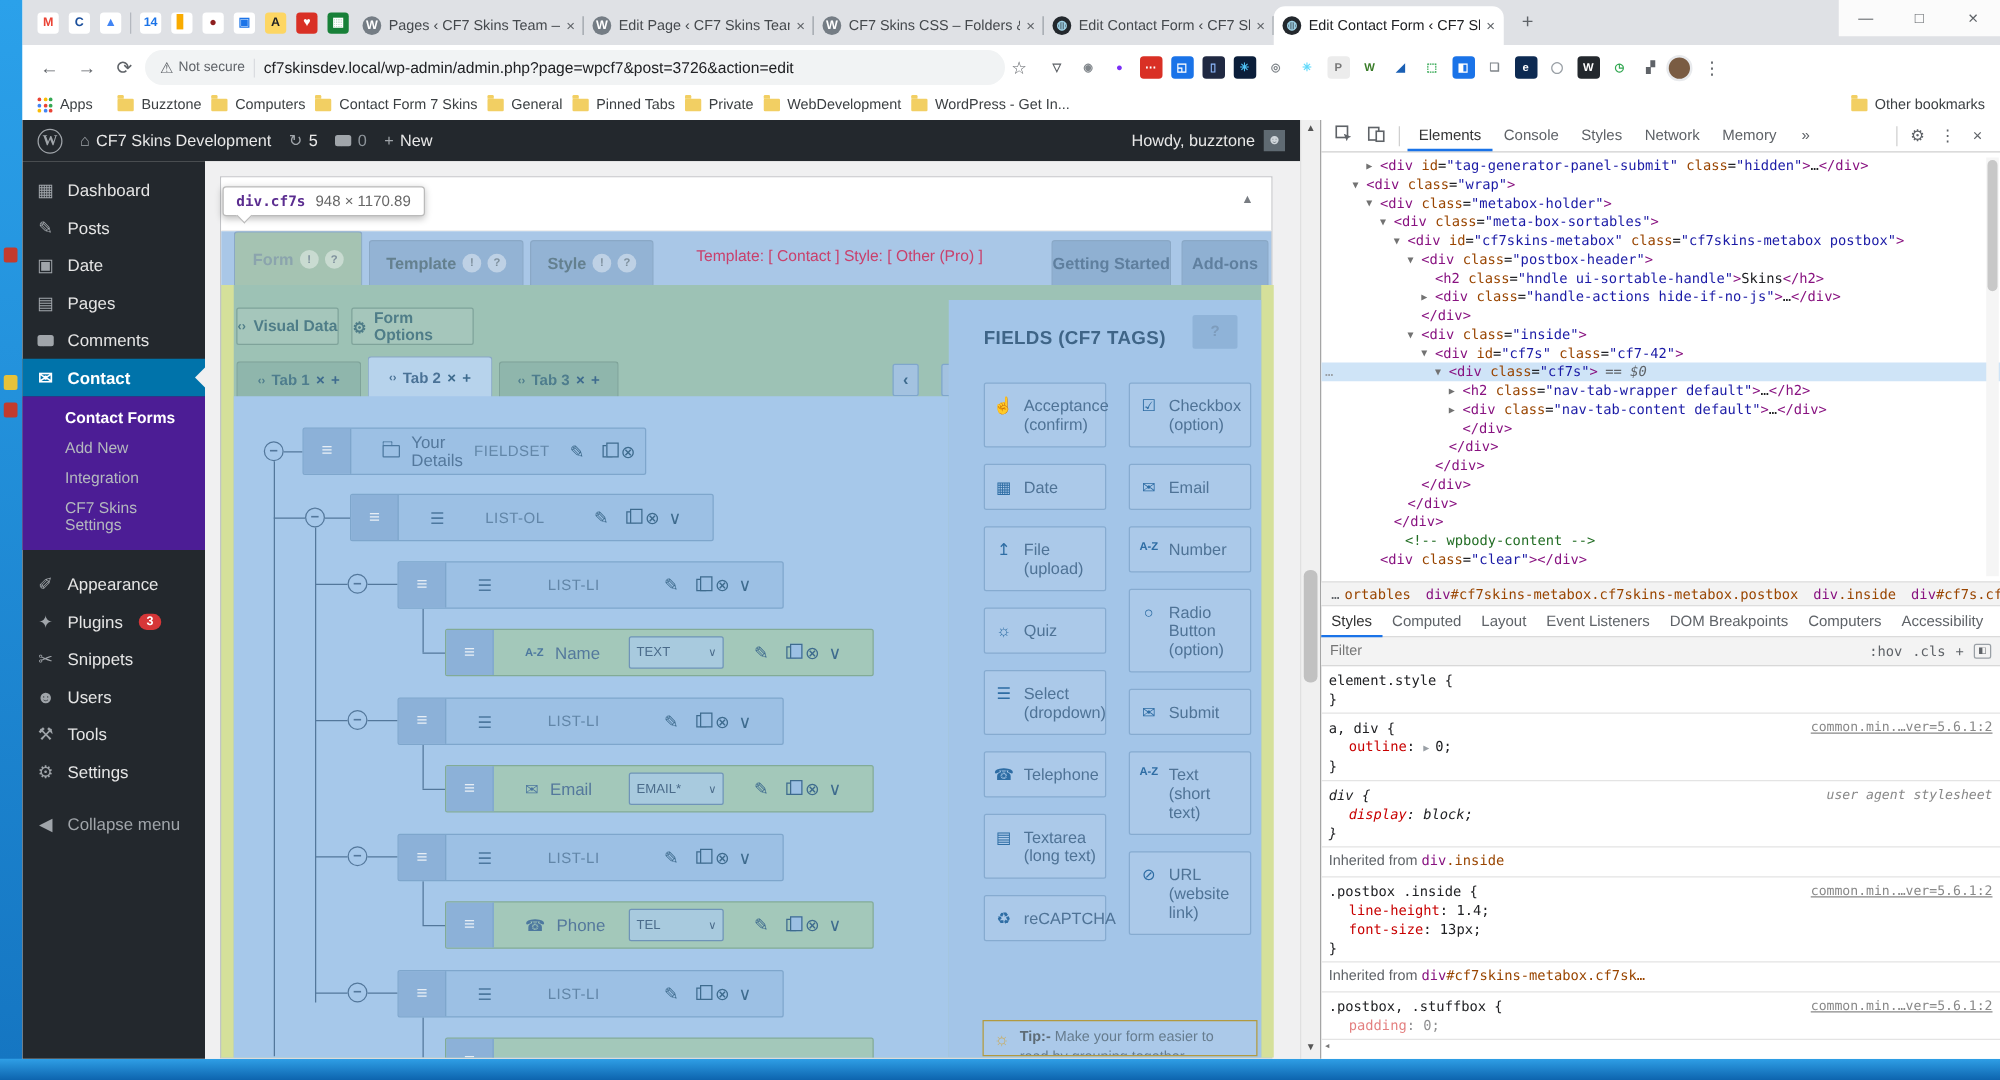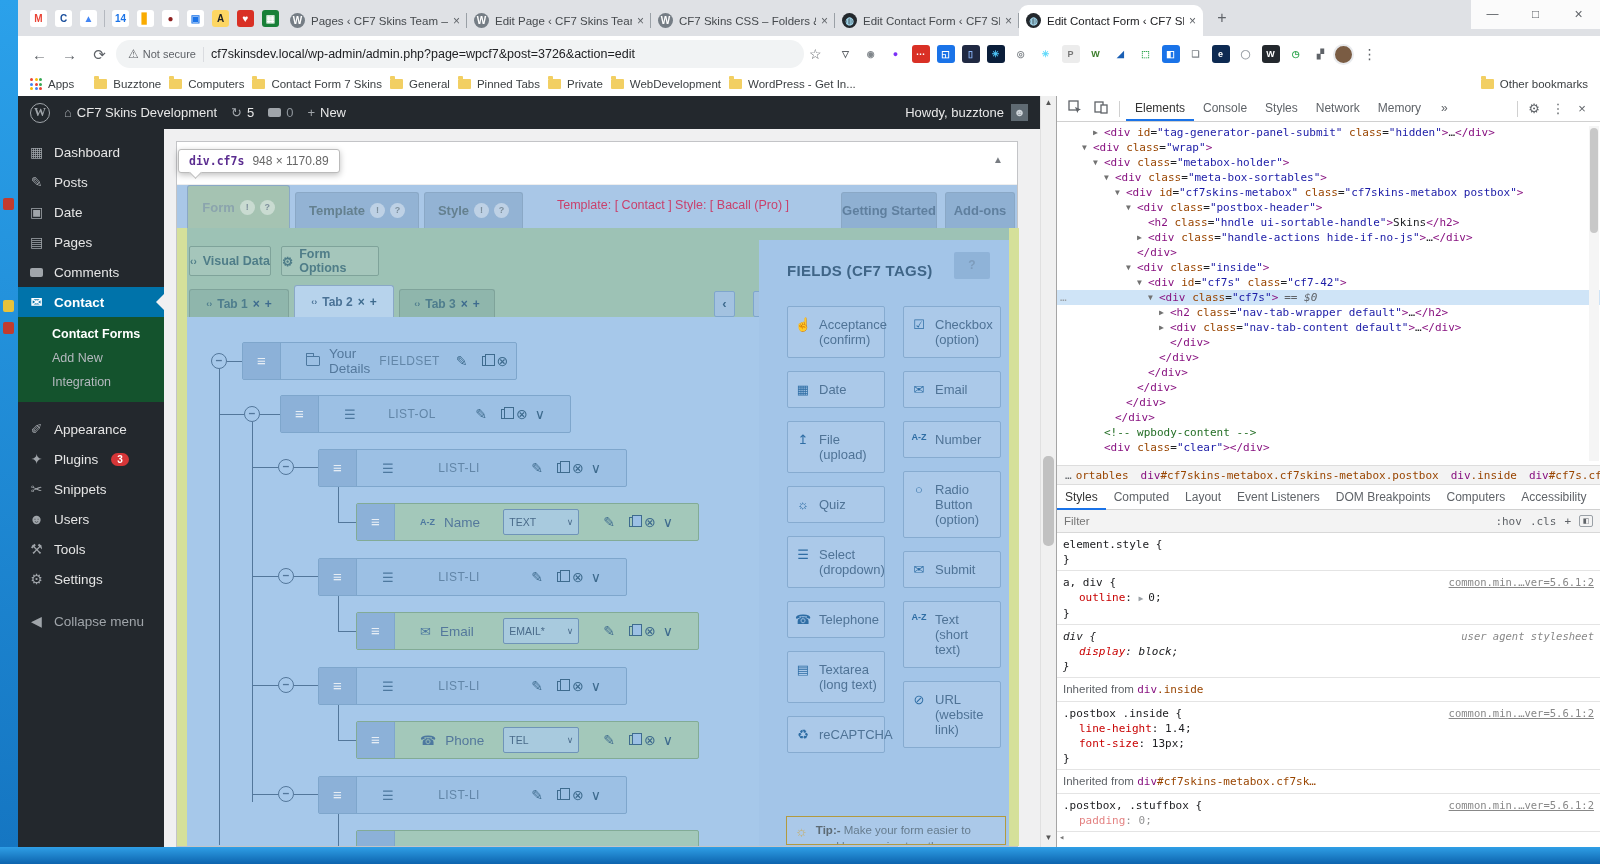--- a/index.html
+++ b/index.html
@@ -53,21 +53,21 @@
 .bubble::after{content:"";position:absolute;left:2px;bottom:-3px;border:3px solid transparent;border-top-color:#a0a5aa}
 #ab-right{margin-left:auto;display:flex;align-items:center;gap:7px}
 #ab-avatar{width:17px;height:17px;background:#5f6a72;color:#cfd5da;font-size:11px;line-height:17px;text-align:center}
 #wpbody{flex:1;display:flex;min-height:0}
 #wpmenu{width:146px;background:#23282d;color:#eee;font-size:13.5px;padding-top:8px;flex:none}
 .mi{display:flex;align-items:center;gap:9px;padding:7px 10px;color:#e5e5e5;position:relative}
 .mi .mic{width:17px;text-align:center;color:#a0a5aa;font-size:14px;flex:none}
 .mi.active{background:#0073aa;color:#fff;font-weight:bold}
 .mi.active .mic{color:#fff}
 .mi.active::after{content:"";position:absolute;right:0;top:50%;margin-top:-8px;border:8px solid transparent;border-right-color:#f0f0f1}
-.sub{background:#14532d;padding:5px 0 8px}
+.sub{background:#4c1d95;padding:5px 0 8px}
 .si{padding:5px 10px 5px 34px;color:#b4b9be;font-size:12.5px}
 .si.active{color:#fff;font-weight:bold}
 .badge{background:#d63638;color:#fff;border-radius:9px;font-size:10px;padding:1px 6px;margin-left:4px;font-weight:bold}
 #menu-gap{height:12px}
 #wpcontent{flex:1;position:relative;background:#f0f0f1;overflow:hidden}
 
 #metabox{position:absolute;left:12px;top:12px;width:842px;height:706px;border:1px solid #c3c4c7;background:#fff}
 #mb-head{height:43px;background:#fff;border-bottom:1px solid #eee;position:relative}
 #mb-toggle{position:absolute;right:14px;top:12px;color:#787c82;font-size:10px}
 #navrow{position:absolute;left:0;top:43px;width:840px;height:43px;background:#a9c7e7}
@@ -373,20 +373,21 @@
               <span>Comments</span>
             </div>
             <div class="mi active">
               <span class="mic">✉</span>
               <span>Contact</span>
             </div>
             <div class="sub">
               <div class="si active">Contact Forms</div>
               <div class="si ">Add New</div>
               <div class="si ">Integration</div>
+              <div class="si ">CF7 Skins Settings</div>
             </div>
             <div id="menu-gap"></div>
             <div class="mi ">
               <span class="mic">✐</span>
               <span>Appearance</span>
             </div>
             <div class="mi ">
               <span class="mic">✦</span>
               <span>Plugins</span>
               <span class="badge">3</span>
@@ -413,21 +414,21 @@
               <span style="color:#a0a5aa">Collapse menu</span>
             </div>
           </div>
         <div id="wpcontent">
           <div id="metabox">
             <div id="mb-head">
               <span id="mb-toggle">▲</span>
             </div>
             <div id="navrow">
               <span id="navtabs"><span class="ntab" style="left:10px;width:103px;top:0;height:43px;background:#a5c3b2;color:#8ba4ad">Form<span class="nbadge">!</span><span class="nbadge">?</span></span><span class="ntab" style="left:118px;width:124px;top:7px;height:36px;background:#93b3d4">Template<span class="nbadge">!</span><span class="nbadge">?</span></span><span class="ntab" style="left:247px;width:99px;top:7px;height:36px;background:#93b3d4">Style<span class="nbadge">!</span><span class="nbadge">?</span></span></span>
-              <span id="nav-info">Template: [ Contact ]   Style: [ Bacall (Pro) ]</span>
+              <span id="nav-info">Template: [ Contact ]   Style: [ Other (Pro) ]</span>
               <span id="navright"><span class="ntab" style="left:664px;width:96px;top:7px;height:36px;background:#8fb0d2;color:#5f7f9e">Getting Started</span><span class="ntab" style="left:768px;width:70px;top:7px;height:36px;background:#8fb0d2;color:#5f7f9e">Add-ons</span></span>
             </div>
             <div id="edbody">
               <span class="padstrip" style="left:0"></span>
               <span class="padstrip" style="left:832px"></span>
               <div class="edbtn" style="left:12px;top:18px;width:82px">
                   <span style="font-size:10px">‹›</span>
                   <span>Visual Data</span>
                 </div>
               <div class="edbtn" style="left:104px;top:18px;width:98px">
@@ -741,21 +742,21 @@
             <div class="dl " style="padding-left:80px"><span class="ar">▼</span><span class="code"><span class="c-tag">&lt;div</span> <span class="c-attr">id</span>=<span class="c-val">"cf7s"</span> <span class="c-attr">class</span>=<span class="c-val">"cf7-42"</span><span class="c-tag">&gt;</span></span></div>
             <div class="dl sel" style="padding-left:91px"><span class="gut">…</span><span class="ar">▼</span><span class="code"><span class="c-tag">&lt;div</span> <span class="c-attr">class</span>=<span class="c-val">"cf7s"</span><span class="c-tag">&gt;</span></span><span class="mk">== $0</span></div>
             <div class="dl " style="padding-left:102px"><span class="ar">▶</span><span class="code"><span class="c-tag">&lt;h2</span> <span class="c-attr">class</span>=<span class="c-val">"nav-tab-wrapper default"</span><span class="c-tag">&gt;</span>…<span class="c-tag">&lt;/h2</span><span class="c-tag">&gt;</span></span></div>
             <div class="dl " style="padding-left:102px"><span class="ar">▶</span><span class="code"><span class="c-tag">&lt;div</span> <span class="c-attr">class</span>=<span class="c-val">"nav-tab-content default"</span><span class="c-tag">&gt;</span>…<span class="c-tag">&lt;/div</span><span class="c-tag">&gt;</span></span></div>
             <div class="dl " style="padding-left:102px"><span class="ar"></span><span class="code"><span class="c-tag">&lt;/div</span><span class="c-tag">&gt;</span></span></div>
             <div class="dl " style="padding-left:91px"><span class="ar"></span><span class="code"><span class="c-tag">&lt;/div</span><span class="c-tag">&gt;</span></span></div>
             <div class="dl " style="padding-left:80px"><span class="ar"></span><span class="code"><span class="c-tag">&lt;/div</span><span class="c-tag">&gt;</span></span></div>
             <div class="dl " style="padding-left:69px"><span class="ar"></span><span class="code"><span class="c-tag">&lt;/div</span><span class="c-tag">&gt;</span></span></div>
             <div class="dl " style="padding-left:58px"><span class="ar"></span><span class="code"><span class="c-tag">&lt;/div</span><span class="c-tag">&gt;</span></span></div>
             <div class="dl " style="padding-left:47px"><span class="ar"></span><span class="code"><span class="c-tag">&lt;/div</span><span class="c-tag">&gt;</span></span></div>
-            <div class="dl " style="padding-left:36px"><span class="ar"></span><span class="code"><span class="c-com">&lt;!-- wpbody-content --&gt;</span></span></div>
+            <div class="dl " style="padding-left:56px"><span class="ar"></span><span class="code"><span class="c-com">&lt;!-- wpbody-content --&gt;</span></span></div>
             <div class="dl " style="padding-left:36px"><span class="ar"></span><span class="code"><span class="c-tag">&lt;div</span> <span class="c-attr">class</span>=<span class="c-val">"clear"</span><span class="c-tag">&gt;</span><span class="c-tag">&lt;/div</span><span class="c-tag">&gt;</span></span></div>
           </div>
         <span id="dt-treescroll">
             <span class="th"></span>
           </span>
       </div>
       <div id="crumbs">
         <span id="crumb-more">…</span>
         <span id="crumbs-list" style="display:flex">
             <span class="crumb "><span class="c-attr">ortables</span></span>

